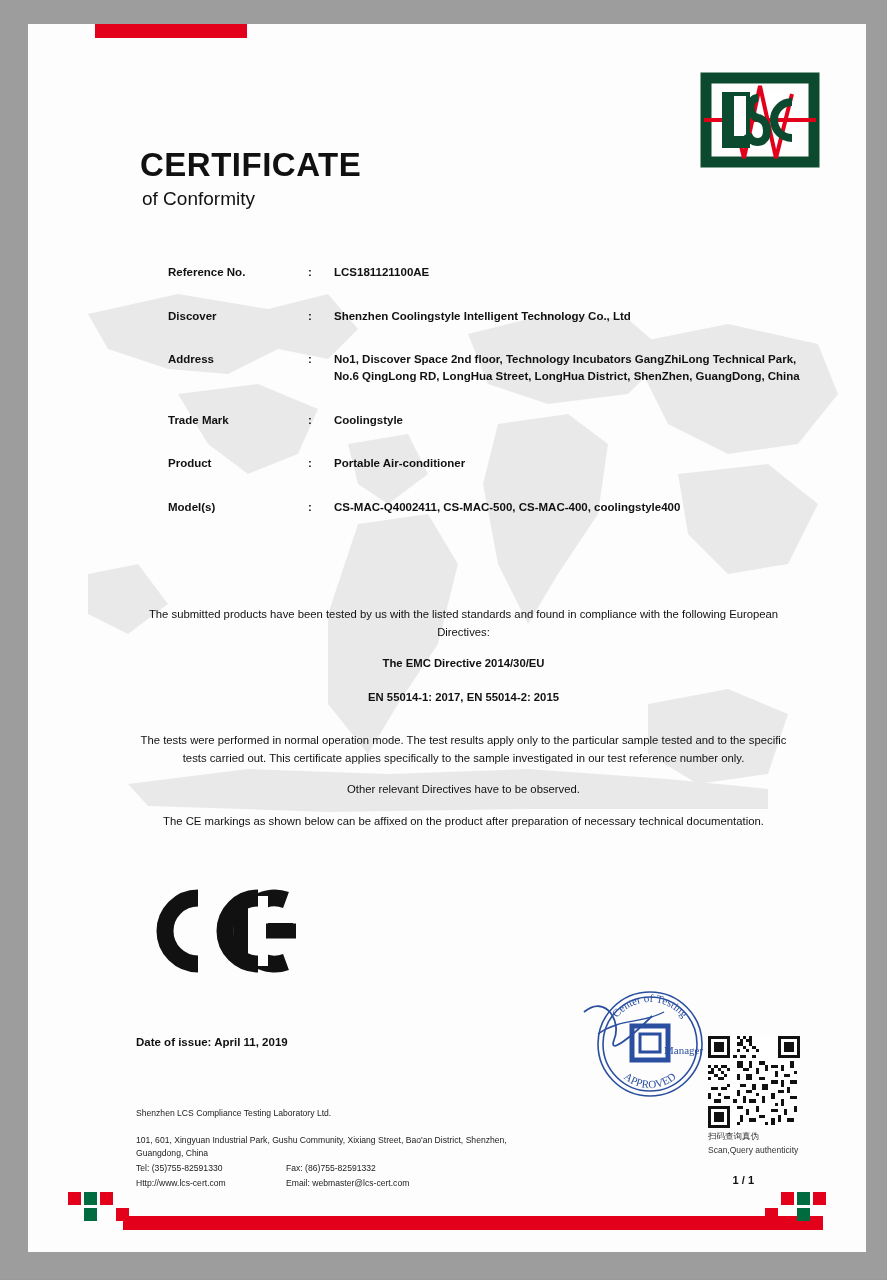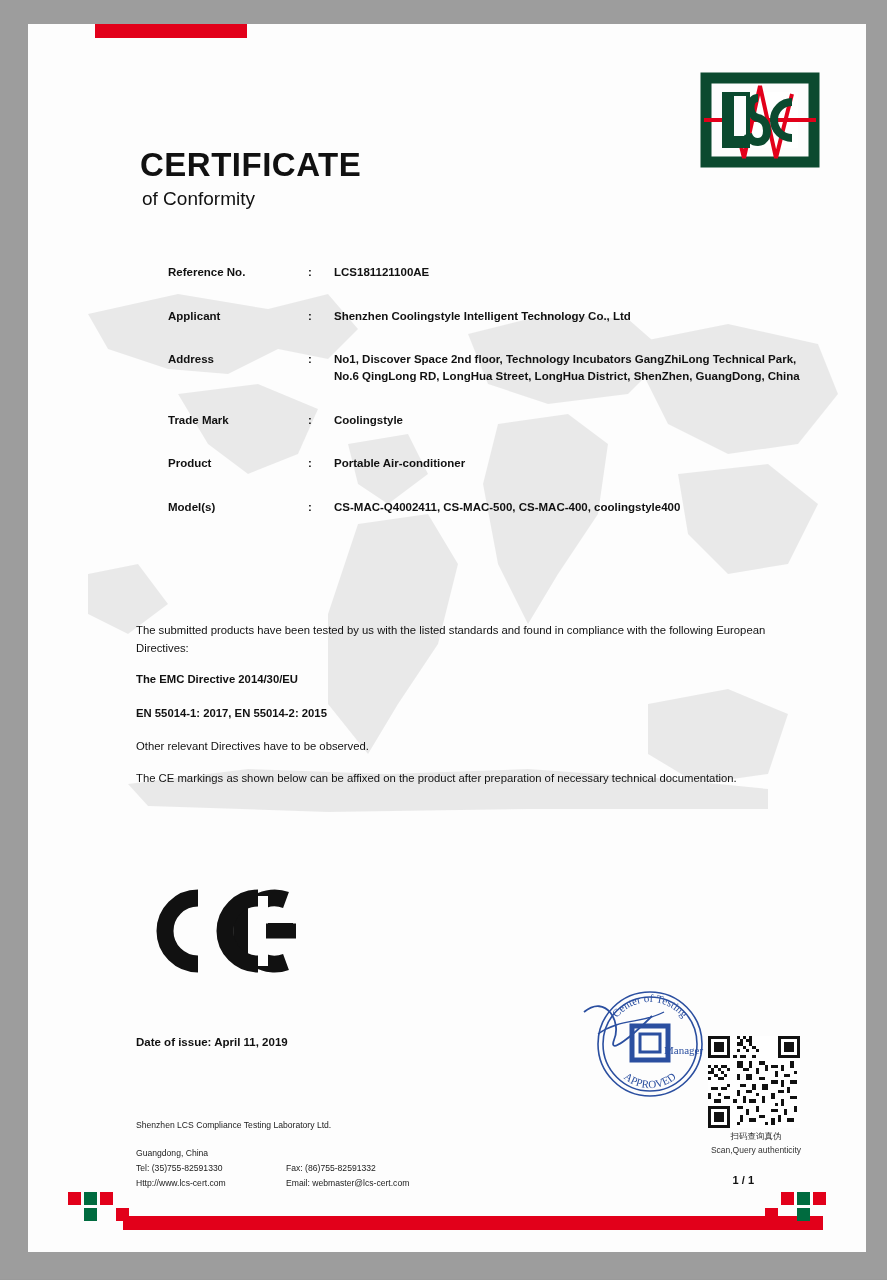--- a/index.html
+++ b/index.html
@@ -131,23 +131,24 @@
     flex: 0 0 26px;
   }
   .field-value {
     flex: 1 1 auto;
   }
 
   
   .body-area {
     position: absolute;
     left: 108px;
-    top: 598px;
+    top: 582px;
     width: 655px;
     color: #111;
+    text-align: center;
   }
   .para {
     font-size: 11.3px;
     line-height: 1.55;
     margin-bottom: 14px;
   }
   .para.bold {
     font-weight: bold;
     margin-bottom: 16px;
   }
@@ -181,21 +182,21 @@
     width: 160px;
     height: 124px;
   }
 
   
   .qr-wrap {
     position: absolute;
     right: 62px;
     top: 1012px;
     width: 96px;
-    text-align: center;
+    text-align: left;
     margin-left: 11px;
   }
   .qr {
     width: 92px;
     height: 92px;
     display: block;
   }
   .qr-cap {
     font-size: 8.5px;
     color: #333;
@@ -266,21 +267,21 @@
     <div class="cert-title">CERTIFICATE</div>
     <div class="cert-sub">of Conformity</div>
 
     <div class="fields">
       <div class="field-row">
         <div class="field-label">Reference No.</div>
         <div class="field-colon">:</div>
         <div class="field-value">LCS181121100AE</div>
       </div>
       <div class="field-row">
-        <div class="field-label">Applicant</div>
+        <div class="field-label">Discover</div>
         <div class="field-colon">:</div>
         <div class="field-value">Shenzhen Coolingstyle Intelligent Technology Co., Ltd</div>
       </div>
       <div class="field-row">
         <div class="field-label">Address</div>
         <div class="field-colon">:</div>
         <div class="field-value">No1, Discover Space 2nd floor, Technology Incubators GangZhiLong Technical Park, No.6 QingLong RD, LongHua Street, LongHua District, ShenZhen, GuangDong, China</div>
       </div>
       <div class="field-row">
         <div class="field-label">Trade Mark</div>
@@ -296,20 +297,21 @@
         <div class="field-label">Model(s)</div>
         <div class="field-colon">:</div>
         <div class="field-value">CS-MAC-Q4002411, CS-MAC-500, CS-MAC-400, coolingstyle400</div>
       </div>
     </div>
 
     <div class="body-area">
       <div class="para">The submitted products have been tested by us with the listed standards and found in compliance with the following European Directives:</div>
       <div class="para bold">The EMC Directive 2014/30/EU</div>
       <div class="para bold">EN 55014-1: 2017, EN 55014-2: 2015</div>
+      <div class="para gap">The tests were performed in normal operation mode. The test results apply only to the particular sample tested and to the specific tests carried out. This certificate applies specifically to the sample investigated in our test reference number only.</div>
       <div class="para">Other relevant Directives have to be observed.</div>
       <div class="para">The CE markings as shown below can be affixed on the product after preparation of necessary technical documentation.</div>
     </div>
 
     <svg class="ce-mark" viewBox="0 0 175 90">
       <path d="M62 12 A33 33 0 1 0 62 78" stroke="#111" stroke-width="17" fill="none" stroke-linecap="butt"></path>
       <path d="M150 14 A33 33 0 1 0 150 76" stroke="#111" stroke-width="17" fill="none"></path>
       <rect x="112" y="37" width="45" height="15" fill="#111"></rect>
       <rect x="112" y="10" width="20" height="70" fill="#fdfdfd"></rect>
       <path d="M122 45 m0 -33 a33 33 0 1 0 0 66" stroke="#111" stroke-width="17" fill="none"></path>
@@ -434,20 +436,21 @@
           <rect x="5" y="19" width="2" height="1"></rect>
             <rect x="2" y="20" width="2" height="1"></rect>
         </g>
       </svg>
       <div class="qr-cap">扫码查询真伪</div>
       <div class="qr-cap">Scan,Query authenticity</div>
     </div>
 
     <div class="footer">
       <div class="f-line1">Shenzhen LCS Compliance Testing Laboratory Ltd.</div>
+      <div>101, 601, Xingyuan Industrial Park, Gushu Community, Xixiang Street, Bao'an District, Shenzhen,</div>
       <div>Guangdong, China</div>
       <div class="footer-contact">
         <div class="col1">Tel: (35)755-82591330</div>
         <div>Fax: (86)755-82591332</div>
       </div>
       <div class="footer-contact">
         <div class="col1">Http://www.lcs-cert.com</div>
         <div>Email: webmaster@lcs-cert.com</div>
       </div>
     </div>

